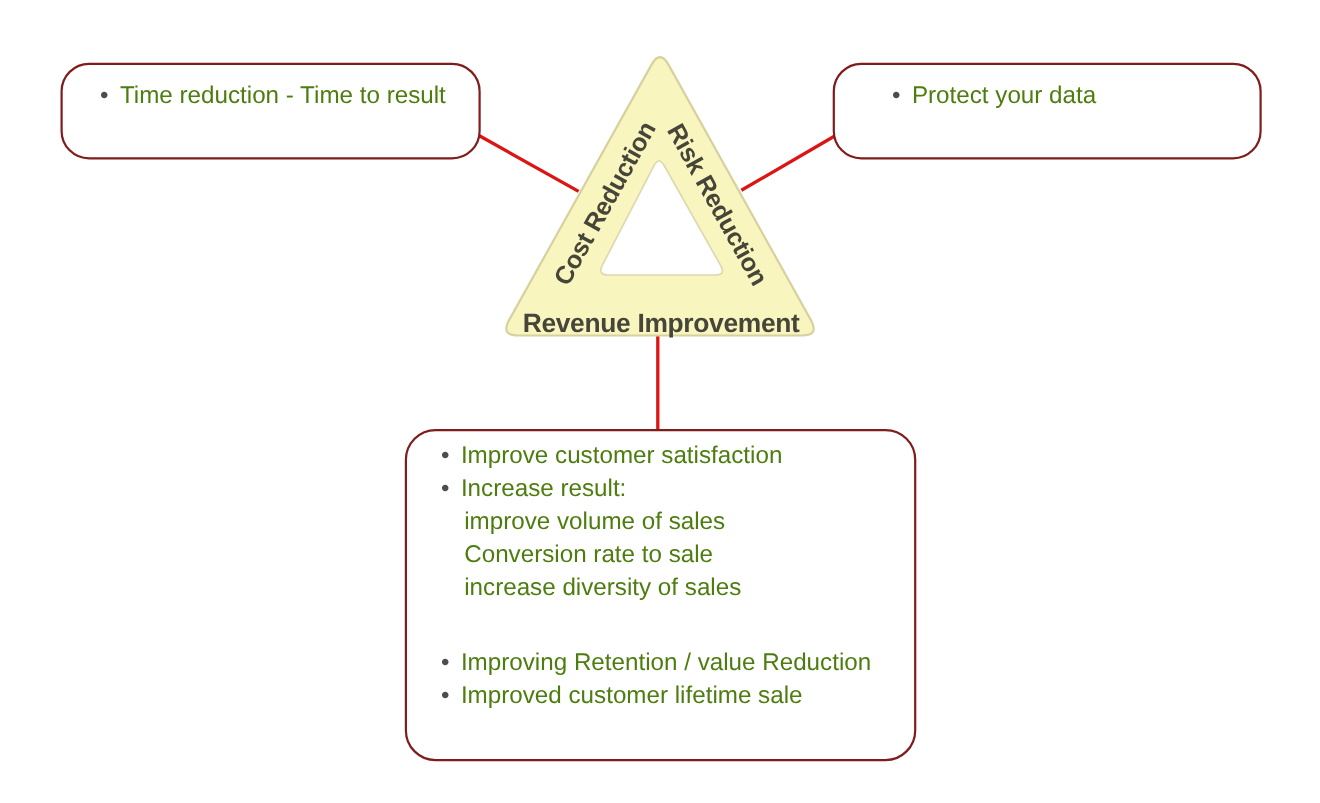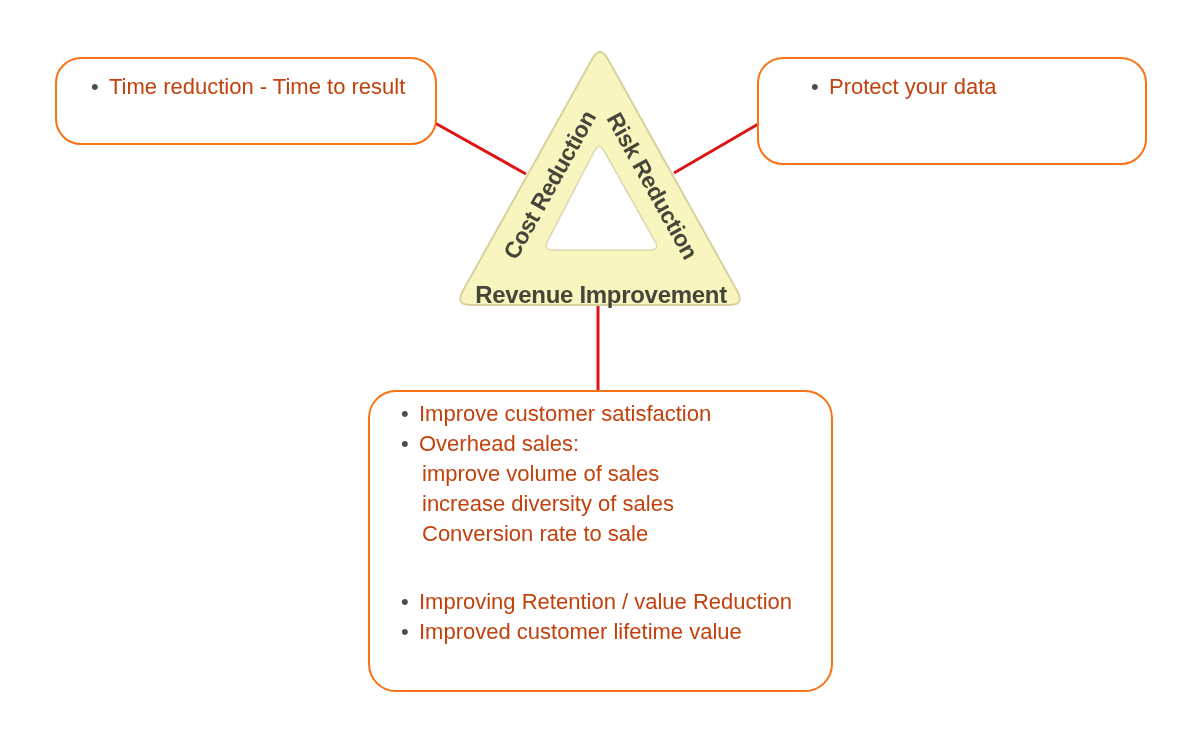--- a/index.html
+++ b/index.html
@@ -41,23 +41,23 @@
     left: 601px; top: 281px;
     font-size: 24px;
     transform: translate(-50%, -50%);
     margin-top: 14px;
   }
   
   .callout {
     position: absolute;
     box-sizing: border-box;
     background: #ffffff;
-    border: 2px solid #f97316;
+    border: 2px solid #7f1d1d;
     border-radius: 26px;
-    color: #c2410c;
+    color: #4d7c0f;
     font-size: 22px;
   }
   .callout ul {
     margin: 0;
     padding: 0;
     list-style: none;
   }
   .callout li {
     position: relative;
     padding-left: 19px;
@@ -73,21 +73,21 @@
     padding-left: 22px;
   }
   #box-cost {
     left: 55px; top: 57px;
     width: 382px; height: 88px;
     padding: 12px 0 0 33px;
   }
   #box-cost li { line-height: 31px; }
   #box-risk {
     left: 757px; top: 57px;
-    width: 390px; height: 108px;
+    width: 390px; height: 88px;
     padding: 12px 0 0 51px;
   }
   #box-risk li { line-height: 31px; }
   #box-revenue {
     left: 368px; top: 390px;
     width: 465px; height: 302px;
     padding: 7px 0 0 30px;
     border-radius: 28px;
   }
   #box-revenue li { line-height: 30px; }
@@ -132,24 +132,24 @@
 
   <div id="box-risk" class="callout">
     <ul>
       <li class="bullet">Protect your data</li>
     </ul>
   </div>
 
   <div id="box-revenue" class="callout">
     <ul class="group1">
       <li class="bullet">Improve customer satisfaction</li>
-      <li class="bullet">Overhead sales:</li>
+      <li class="bullet">Increase result:</li>
       <li class="indent">improve volume of sales</li>
+      <li class="indent">Conversion rate to sale</li>
       <li class="indent">increase diversity of sales</li>
-      <li class="indent">Conversion rate to sale</li>
     </ul>
     <ul class="group2">
       <li class="bullet">Improving Retention / value Reduction</li>
-      <li class="bullet">Improved customer lifetime value</li>
+      <li class="bullet">Improved customer lifetime sale</li>
     </ul>
   </div>
 
 </div>
 
 </body></html>

